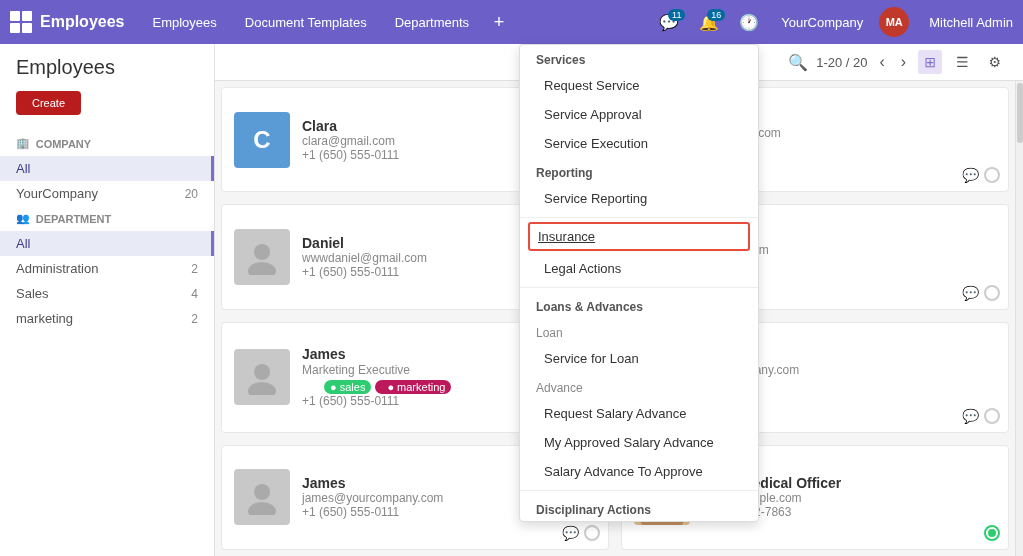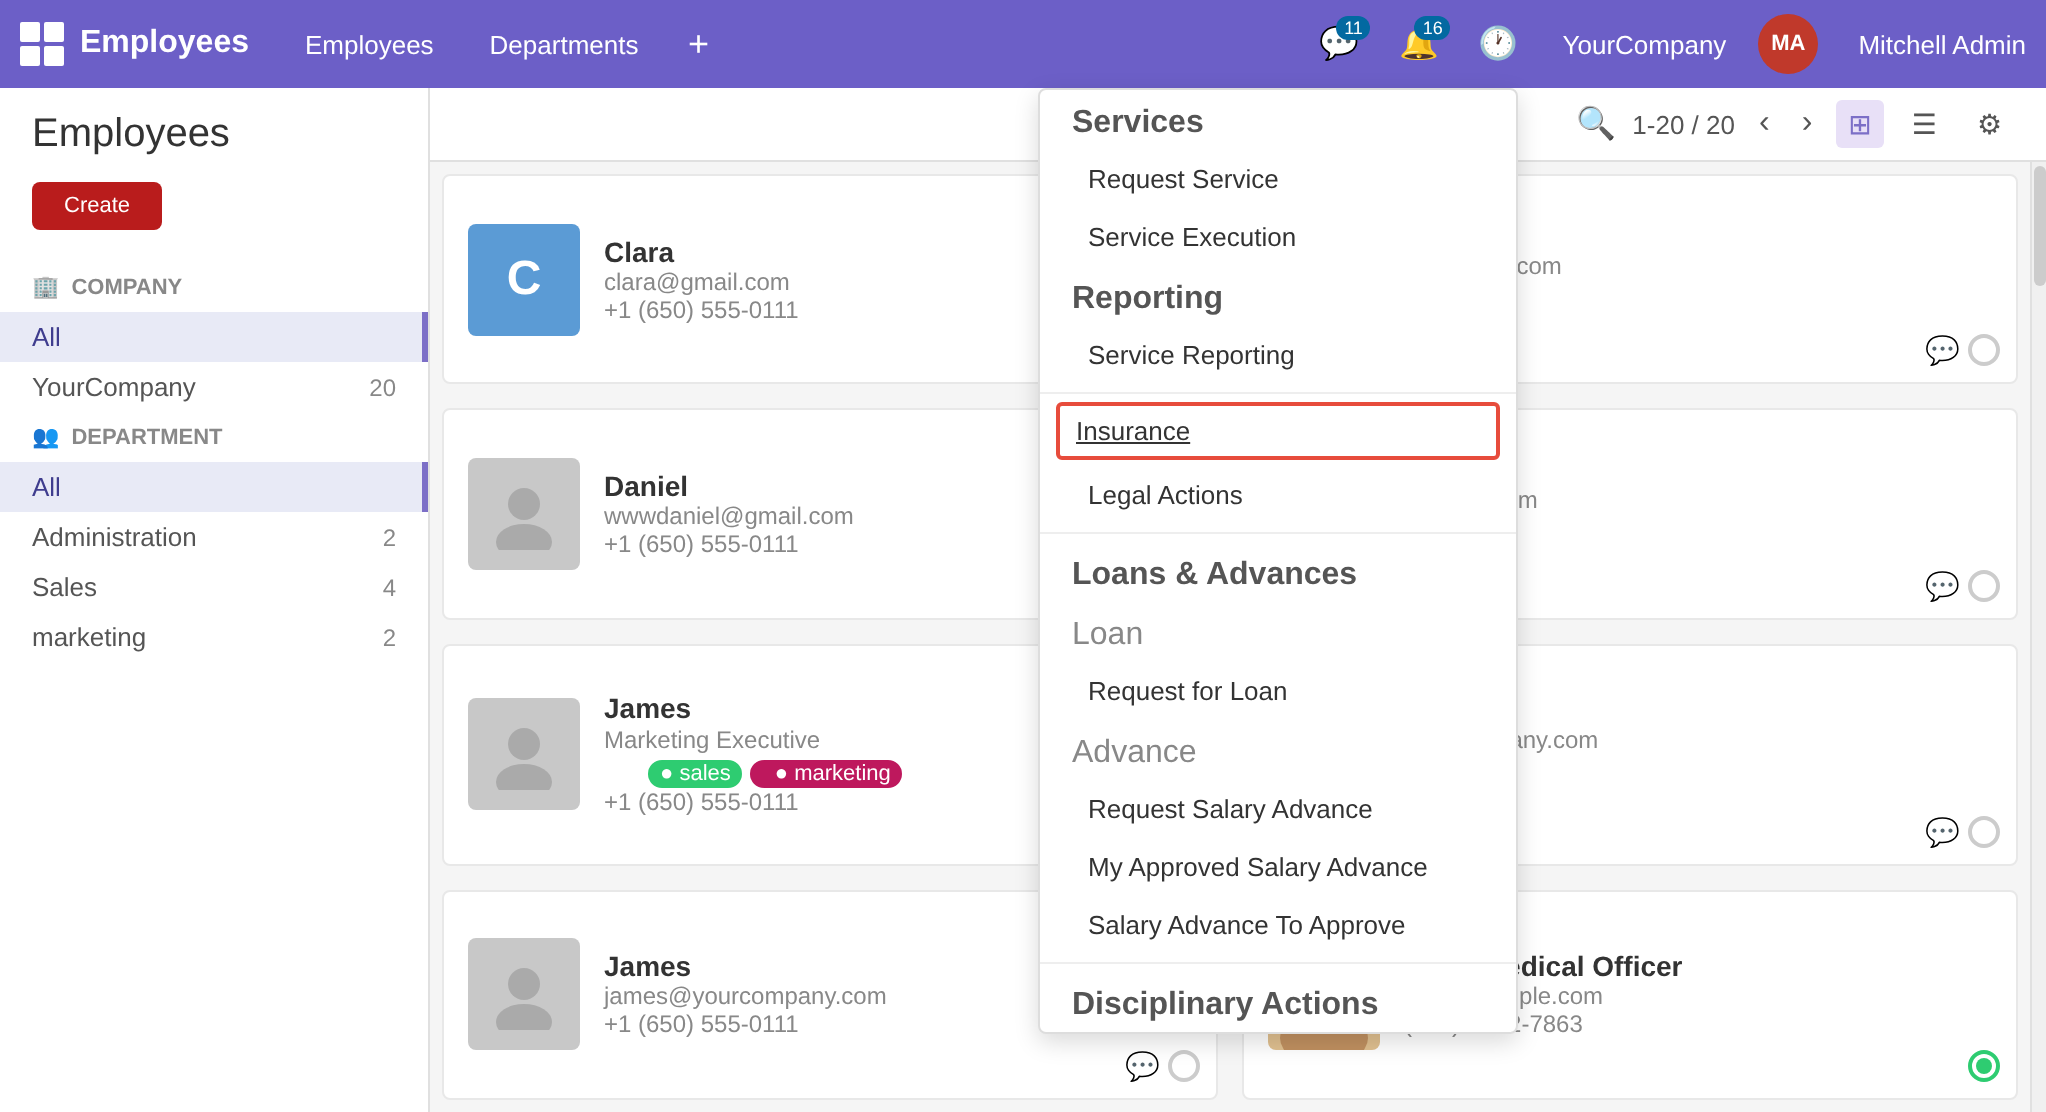--- a/index.html
+++ b/index.html
@@ -145,21 +145,21 @@
       width: 6px; height: 60px; background: #ccc; border-radius: 3px; margin: 2px auto;
     }
     .dropdown-menu {
       position: fixed; top: 44px; left: 519px;
       width: 240px; background: white;
       border: 1px solid #ddd; border-radius: 4px;
       box-shadow: 0 4px 12px rgba(0,0,0,0.15);
       z-index: 200; overflow-y: auto; max-height: 480px;
     }
     .dropdown-section-header {
-      padding: 8px 16px 4px; font-size: 16px; font-weight: 700; color: #555;
+      padding: 8px 16px 4px; font-size: 12px; font-weight: 700; color: #555;
     }
     .dropdown-item {
       padding: 7px 16px 7px 24px; font-size: 13px; color: #333;
       cursor: pointer; display: block;
     }
     .dropdown-divider { height: 1px; background: #eee; margin: 4px 0; }
   </style>
 </head>
 <body>
 
@@ -169,20 +169,21 @@
       <span></span>
         <span></span>
         <span></span>
         <span></span>
     </div>
     <span class="nav-logo-text">Employees</span>
   </div>
 
   <div class="nav-links">
     <span class="nav-link">Employees</span>
+    <span class="nav-link">Document Templates</span>
     <span class="nav-link">Departments</span>
     <span class="nav-plus">+</span>
   </div>
 
   <div class="nav-right">
     <div class="nav-icon-btn">
       <span>💬</span>
       <span class="badge">11</span>
     </div>
     <div class="nav-icon-btn">
@@ -399,37 +400,38 @@
       <div class="right-scrollbar">
         <div class="scrollbar-thumb"></div>
       </div>
     </div>
   </div>
 
   <div class="dropdown-menu">
 
     <div class="dropdown-section-header">Services</div>
     <span class="dropdown-item">Request Service</span>
+    <span class="dropdown-item">Service Approval</span>
     <span class="dropdown-item">Service Execution</span>
 
     <div class="dropdown-section-header">Reporting</div>
     <span class="dropdown-item">Service Reporting</span>
 
     <div class="dropdown-divider"></div>
     <div style="border: 2px solid #e74c3c; margin: 3px 8px; border-radius: 3px;">
       <span class="dropdown-item" style="padding:5px 8px;text-decoration:underline;">Insurance</span>
     </div>
 
     <span class="dropdown-item">Legal Actions</span>
 
     <div class="dropdown-divider"></div>
     <div class="dropdown-section-header">Loans &amp; Advances</div>
 
     <div class="dropdown-section-header" style="font-weight:400; color:#888;">Loan</div>
-    <span class="dropdown-item">Request for Loan</span>
+    <span class="dropdown-item">Service for Loan</span>
 
     <div class="dropdown-section-header" style="font-weight:400; color:#888;">Advance</div>
     <span class="dropdown-item">Request Salary Advance</span>
     <span class="dropdown-item">My Approved Salary Advance</span>
     <span class="dropdown-item">Salary Advance To Approve</span>
 
     <div class="dropdown-divider"></div>
     <div class="dropdown-section-header">Disciplinary Actions</div>
 
   </div>

